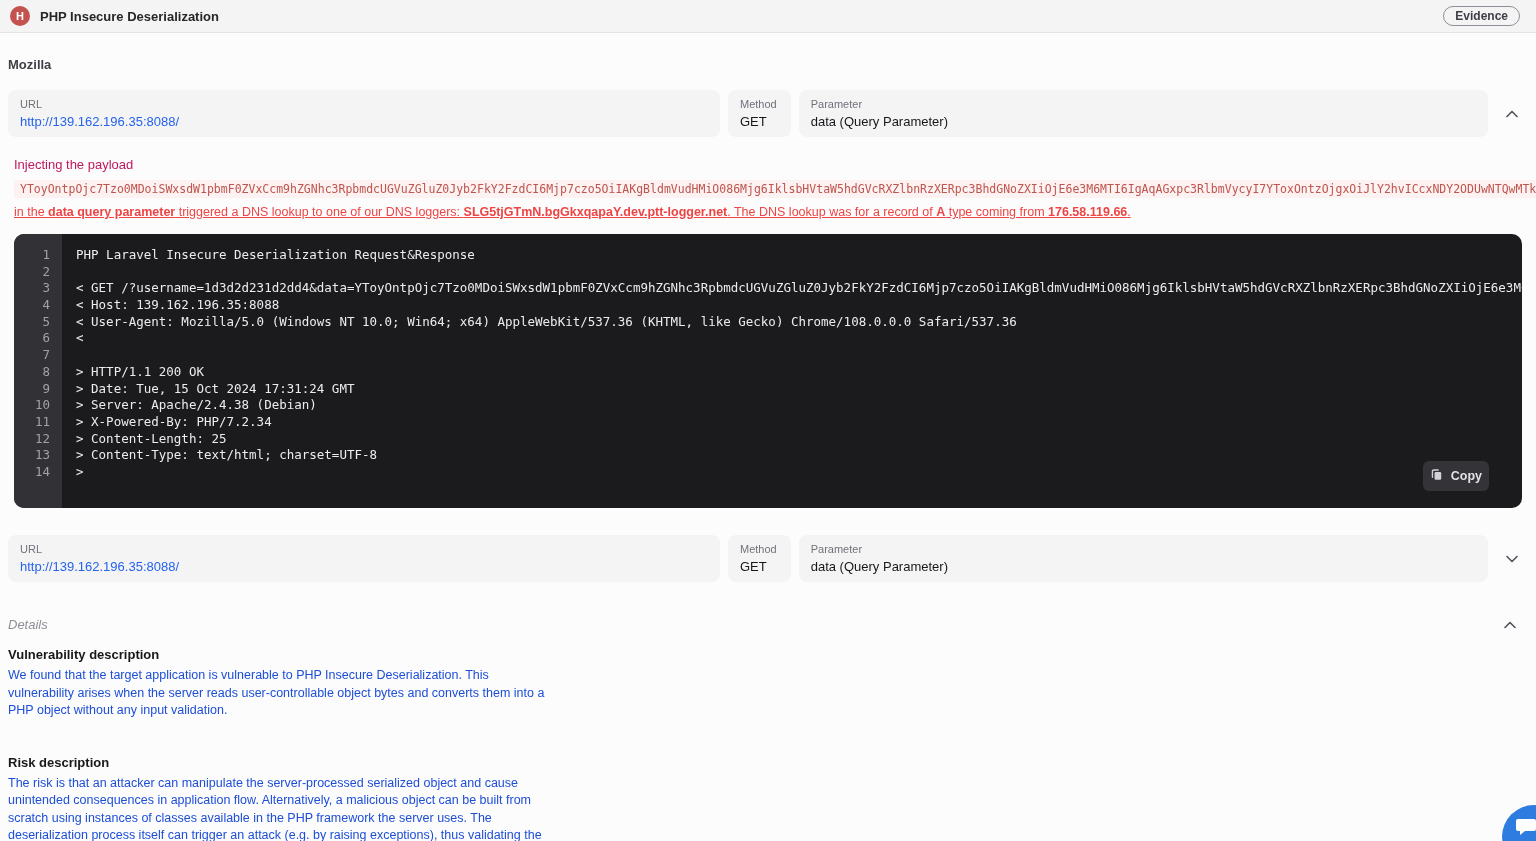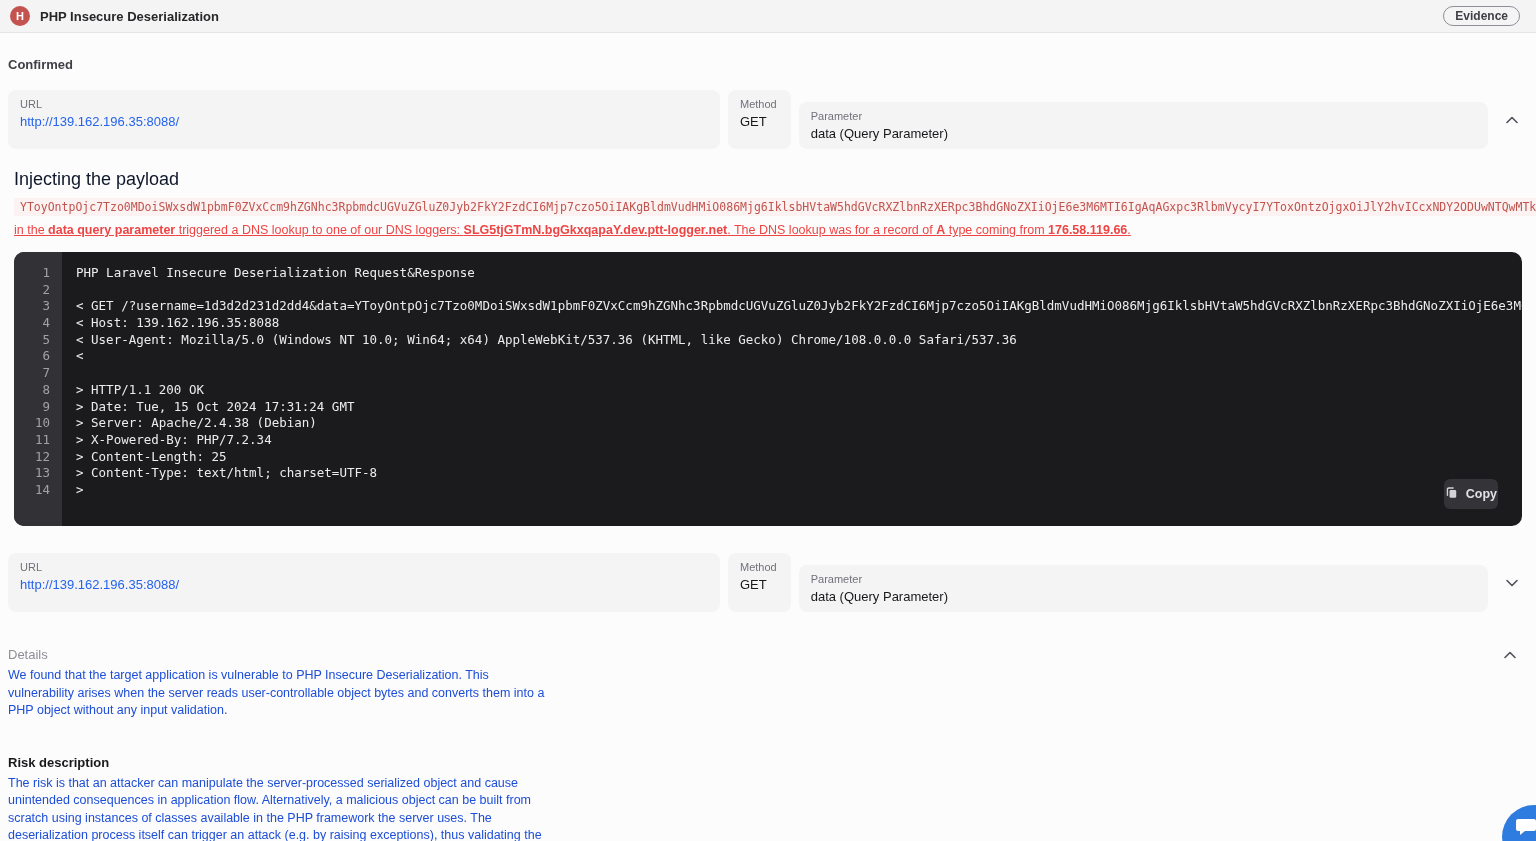--- a/index.html
+++ b/index.html
@@ -32,28 +32,28 @@
   .main { padding:0 8px; }
   .section-title { font-size:13px; font-weight:bold; color:#3f3f46; margin-top:24px; }
 
   .evidence-row { display:flex; gap:8px; margin-top:18px; align-items:stretch; }
   .ev-box { background:#f4f4f5; border-radius:8px; padding:8px 12px; }
   .ev-box .lbl { font-size:11px; color:#71717a; margin-bottom:4px; }
   .ev-box .val { font-size:13px; color:#18181b; white-space:nowrap; }
   .url-box { width:712px; }
   .url-box .val a { color:#2563eb; text-decoration:none; }
   .method-box { width:auto; padding-right:14px; }
-  .param-box { flex:1;margin-top:12px; }
+  .param-box { flex:1; }
   .chevron-btn {
     width:32px; background:transparent; border:none; cursor:pointer;
     display:flex; align-items:center; justify-content:center;
   }
 
   .payload-wrap { margin:20px 0 0 6px; }
-  .payload-intro { font-size:18px; color:#0f172a; }
+  .payload-intro { font-size:13px; color:#be185d; }
   .payload-line {
     margin-top:8px; margin-right:-8px;
     background:#fcf2f1; color:#c0544f;
     font-family:"DejaVu Sans Mono", monospace; font-size:11.5px;
     padding:2px 6px; white-space:nowrap; overflow:hidden;
   }
   .finding-line { margin-top:7px; font-size:12.5px; color:#ef4444; white-space:nowrap; overflow:hidden;text-decoration:underline; }
   .finding-line b { font-weight:bold; }
 
   
@@ -76,32 +76,32 @@
   }
   .code-line { display:flex; height:16.7px; line-height:16.7px; position:relative; }
   .code-line .ln {
     width:48px; min-width:48px; text-align:right; padding-right:12px;
     color:#a1a1a6; z-index:1;
   }
   .code-line .code {
     padding-left:14px; white-space:pre; overflow:hidden; color:#ececec; flex:1;
   }
   .copy-btn {
-    position:absolute; right:24px; bottom:17px; z-index:2;
+    position:absolute; right:33px; bottom:17px; z-index:2;
     display:flex; align-items:center; gap:8px;
     background:#333338; color:#e2e2e4; border:none; border-radius:6px;
-    padding:7px 1px; font-size:12.5px; font-weight:600; cursor:pointer;
+    padding:7px 7px; font-size:12.5px; font-weight:600; cursor:pointer;
     font-family:"Liberation Sans", sans-serif;
   }
 
   .row-2 { margin-top:27px; }
 
   
   .details { margin:35px 0 0 0; }
-  .details-header { display:flex; align-items:center; }
+  .details-header { display:flex; align-items:center;font-style:italic; }
   .details-title { font-size:13px; color:#8e8e96; }
   .details-header .chevron-btn { margin-left:auto; margin-right:2px; }
   .desc-heading { font-size:13px; font-weight:bold; color:#18181b; margin-top:15px; }
   .desc-text {
     font-size:12.5px; color:#1d4ed8; line-height:17.5px; margin-top:5px;
     max-width:548px;
   }
   .risk-heading { margin-top:35px; }
 
   
@@ -116,21 +116,21 @@
 <body>
 
 <header class="topbar">
   <div class="sev-badge">H</div>
   <div class="finding-title">PHP Insecure Deserialization</div>
   <div class="status-pill">Evidence</div>
 </header>
 
 <main class="main">
 
-  <h2 class="section-title">Confirmed</h2>
+  <h2 class="section-title">Mozilla</h2>
 
   <div class="evidence-row">
     <div class="ev-box url-box">
       <div class="lbl">URL</div>
       <div class="val"><a href="#">http://139.162.196.35:8088/</a></div>
     </div>
     <div class="ev-box method-box">
       <div class="lbl">Method</div>
       <div class="val">GET</div>
     </div>
@@ -252,20 +252,21 @@
       <div class="details-title">Details</div>
       <button class="chevron-btn">
         <span>
           <svg width="12" height="8" viewBox="0 0 12 8">
               <path d="M1 6.5 L6 1.5 L11 6.5" stroke="#52525b" stroke-width="1.6" fill="none" stroke-linecap="round" stroke-linejoin="round"></path>
             </svg>
         </span>
       </button>
     </div>
 
+    <h3 class="desc-heading">Vulnerability description</h3>
     <p class="desc-text">We found that the target application is vulnerable to PHP Insecure Deserialization. This vulnerability arises when the server reads user-controllable object bytes and converts them into a PHP object without any input validation.</p>
 
     <h3 class="desc-heading risk-heading">Risk description</h3>
     <p class="desc-text">The risk is that an attacker can manipulate the server-processed serialized object and cause unintended consequences in application flow. Alternatively, a malicious object can be built from scratch using instances of classes available in the PHP framework the server uses. The deserialization process itself can trigger an attack (e.g. by raising exceptions), thus validating the data after deserialization happens is worthless. The potential consequences include system compromise by remote code execution, data breaches, and denial of service.</p>
   </section>
 </main>
 
 <button class="chat-widget">
   <span>
     <svg width="22" height="20" viewBox="0 0 22 20">

